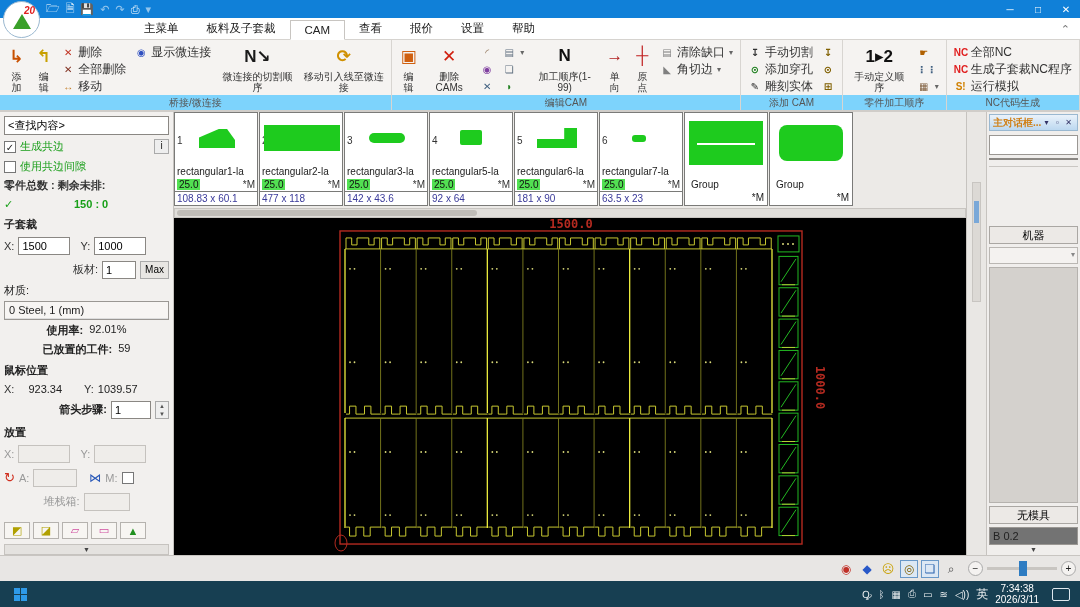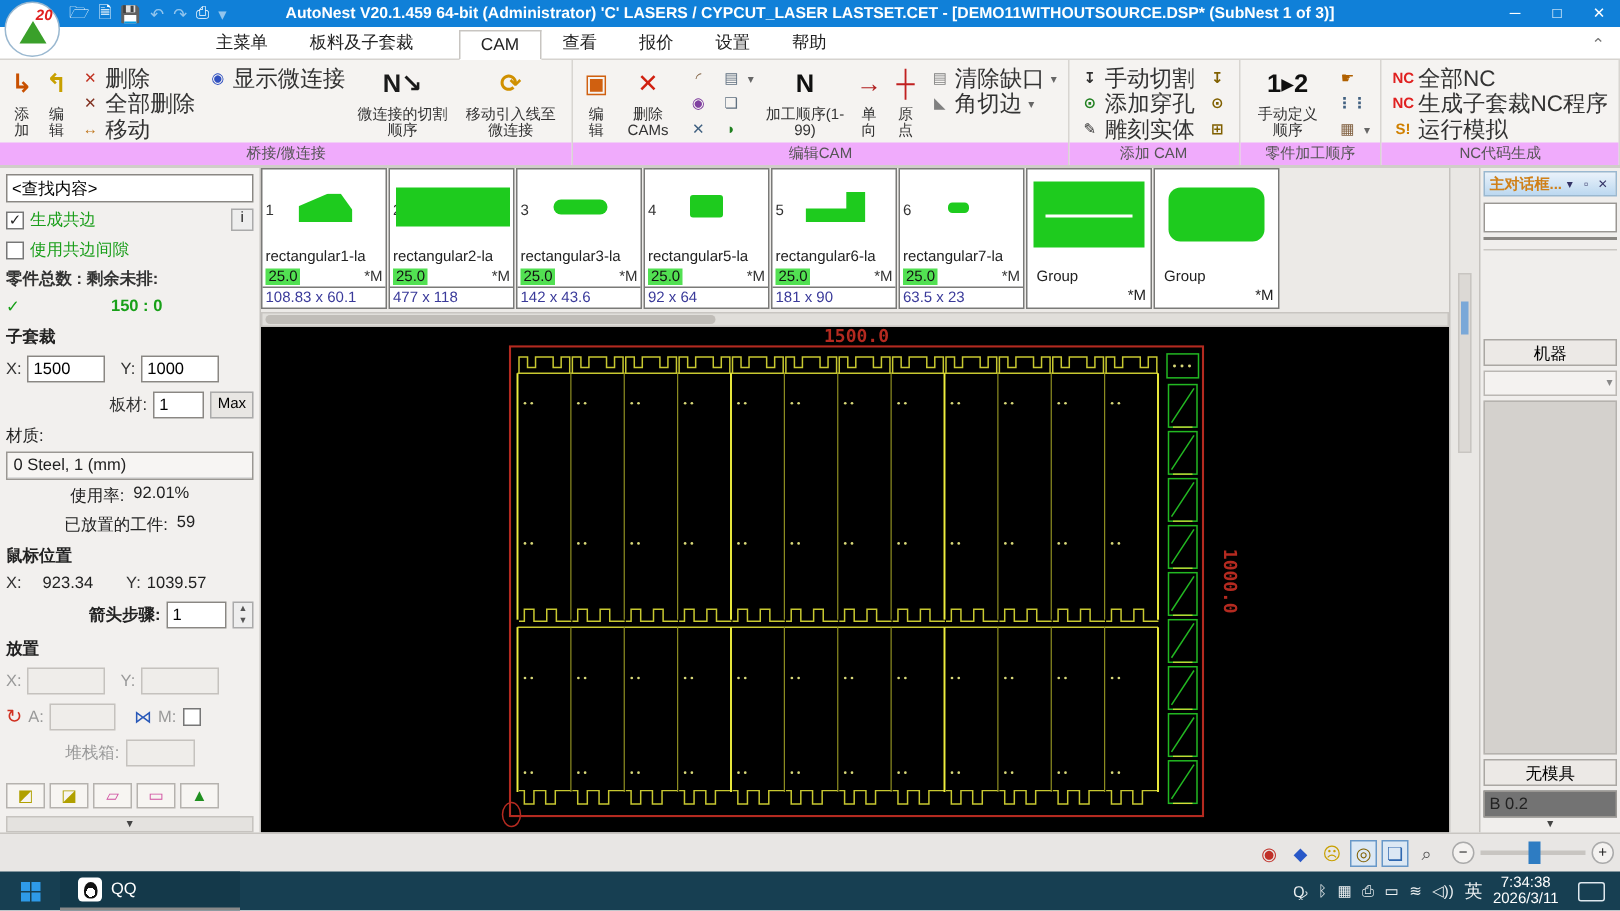--- a/index.html
+++ b/index.html
@@ -16,35 +16,35 @@
   .qat { display:flex; align-items:center; gap:6px; margin-left:46px; }
   .qat span { font-size:11px; cursor:pointer; }
   .qat .dim { opacity:.55; }
   .title-text { position:absolute; left:0; right:0; text-align:center; font-weight:bold; font-size:10.5px; pointer-events:none; }
   .winbtns { margin-left:auto; display:flex; }
   .winbtns span { width:28px; text-align:center; font-size:10px; cursor:pointer; }
 
   
   .menubar { height:22px; background:#fff; display:flex; align-items:flex-end; padding-left:130px; border-bottom:1px solid #d6d3cf; flex:0 0 auto; position:relative;}
   .menu-item { padding:3px 14px; font-size:11.5px; cursor:pointer; color:#222; }
-  .menu-item.active { background:#fff; border:1px solid #c8c5c1; border-bottom:1px solid #fff; margin-bottom:-1px;margin-left:16px; }
+  .menu-item.active { background:#fff; border:1px solid #c8c5c1; border-bottom:1px solid #fff; margin-bottom:-1px; }
   .menu-collapse { position:absolute; right:10px; bottom:3px; color:#777; cursor:pointer; }
 
   
   .ribbon { height:72px; background:#f5f3f1; display:flex; align-items:stretch; border-bottom:2px solid #d0cdc9; flex:0 0 auto; }
   .rgroup { display:flex; flex-direction:column; border-right:1px solid #d8d5d1; }
   .rgroup-body { flex:1; display:flex; align-items:stretch; padding:2px 4px 0 4px; gap:2px; }
-  .rgroup-label { height:15px; text-align:center; color:#555; font-size:10px; background:#f0abfc; line-height:15px; }
+  .rgroup-label { height:15px; text-align:center; color:#555; font-size:10px; background:#7dd3fc; line-height:15px; }
   .rbtn-large { display:flex; flex-direction:column; align-items:center; justify-content:space-between; padding:2px 3px; cursor:pointer; max-width:86px; }
   .rbtn-large .ric { font-size:17px; height:24px; display:flex; align-items:center; justify-content:center; font-weight:bold; }
   .rbtn-large .rlabel { font-size:10px; text-align:center; line-height:11px; color:#333; }
   .rstack { display:flex; flex-direction:column; justify-content:flex-start; gap:1px; padding-top:2px; }
   .rbtn-small { display:flex; align-items:center; gap:3px; padding:0 3px; height:16px; cursor:pointer; white-space:nowrap; }
   .rbtn-small .ric { font-size:11px; width:14px; text-align:center; font-weight:bold; }
-  .rbtn-small .rlabel { font-size:15px; color:#333; }
+  .rbtn-small .rlabel { font-size:12px; color:#333; }
   .arr { color:#666; font-size:8px; margin-left:1px; }
 
   
   .main { flex:1; display:flex; min-height:0; }
 
   
   .sidebar { width:174px; background:#f2f0ee; border-right:1px solid #c6c3bf; display:flex; flex-direction:column; padding:4px 4px 0 4px; gap:3px; }
   .search-input { width:100%; height:19px; border:1px solid #8a8783; background:#fff; font-size:11px; padding:0 3px; }
   .btn-showall { height:23px; background:#e8e6e3; border:1px solid #aaa7a3; color:#d01818; font-weight:bold; font-size:12px; cursor:pointer; width:100%; }
   .cbrow { display:flex; align-items:center; gap:4px; height:17px; }
@@ -56,21 +56,21 @@
   .chk-green { color:#18a018; font-weight:bold; }
   .totals-val { margin:0 auto; color:#18a018; font-weight:bold; }
   .sec-title { font-weight:bold; color:#222; margin-top:2px; }
   .frow { display:flex; align-items:center; gap:4px; height:21px; }
   .frow label { color:#333; }
   .fin { border:1px solid #8a8783; background:#fff; height:18px; font-size:11px; padding:0 3px; width:52px; }
   .fin.dis { background:#efedea; border-color:#c5c2be; color:#999; }
   .btn-max { border:1px solid #aaa; background:#e8e6e3; height:18px; padding:0 4px; font-size:10px; cursor:pointer; }
   .mat-dd { border:1px solid #9a9793; background:#f7f5f3; height:19px; line-height:17px; padding:0 4px; cursor:pointer; box-shadow:inset 0 -1px #ddd; }
   .stat-row { display:flex; justify-content:center; gap:6px; height:16px; }
-  .stat-row b { font-weight:normal; }
+  .stat-row b { font-weight:bold; }
   .spin { display:inline-flex; flex-direction:column; width:14px; height:18px; border:1px solid #aaa; background:#eee; }
   .spin span { flex:1; font-size:6px; line-height:8px; text-align:center; cursor:pointer; color:#555; }
   .side-icons { margin-top:auto; display:flex; gap:3px; padding:2px 0; }
   .side-icons .sbtn { width:26px; height:17px; border:1px solid #b5b2ae; background:#f7f5f2; display:flex; align-items:center; justify-content:center; font-size:11px; cursor:pointer; }
   .collapse-strip { height:11px; background:#e4e2df; border:1px solid #c6c3bf; text-align:center; font-size:7px; color:#444; line-height:10px; cursor:pointer; }
 
   
   .center { flex:1; display:flex; flex-direction:column; min-width:0; }
   .parts-strip { height:96px; background:#eceae7; display:flex; align-items:flex-start; flex:0 0 auto; }
   .pcard { width:84px; height:94px; background:#fff; border:1px solid #7a7a78; margin-right:1px; display:flex; flex-direction:column; position:relative; cursor:pointer; flex:0 0 auto; }
@@ -148,21 +148,20 @@
     </div>
     <div class="qat">
       <span>🗁</span>
       <span>🗎</span>
       <span>💾</span>
       <span class="dim">↶</span>
       <span class="dim">↷</span>
       <span>⎙</span>
       <span class="dim">▾</span>
     </div>
-    <div class="title-text">AutoNest V20.1.459 64-bit (Administrator)    'C'  LASERS / CYPCUT_LASER    LASTSET.CET  -  [DEMO11WITHOUTSOURCE.DSP* (SubNest 1 of 3)]</div>
     <div class="winbtns">
       <span>─</span>
       <span>□</span>
       <span class="close">✕</span>
     </div>
   </div>
 
   <div class="menubar">
     <span class="menu-collapse">⌃</span>
   <span class="menu-item">主菜单</span>
@@ -796,26 +795,20 @@
 
   <div class="taskbar">
     <div class="tb-start">
       <span class="winlogo">
           <i></i>
           <i></i>
           <i></i>
           <i></i>
         </span>
     </div>
-    <div class="tb-app qq">
-      <span class="qq-ic">
-          <i></i>
-        </span>
-      <span>QQ</span>
-    </div>
     <div class="tb-tray">
       <span class="tray-ic">Ꝙ</span>
         <span class="tray-ic">ᛒ</span>
         <span class="tray-ic">▦</span>
         <span class="tray-ic">⎙</span>
         <span class="tray-ic">▭</span>
         <span class="tray-ic">≋</span>
         <span class="tray-ic">◁))</span>
         <span class="tb-ime tray-ic" style="font-size:12px;">英</span>
       <div class="tb-clock">

